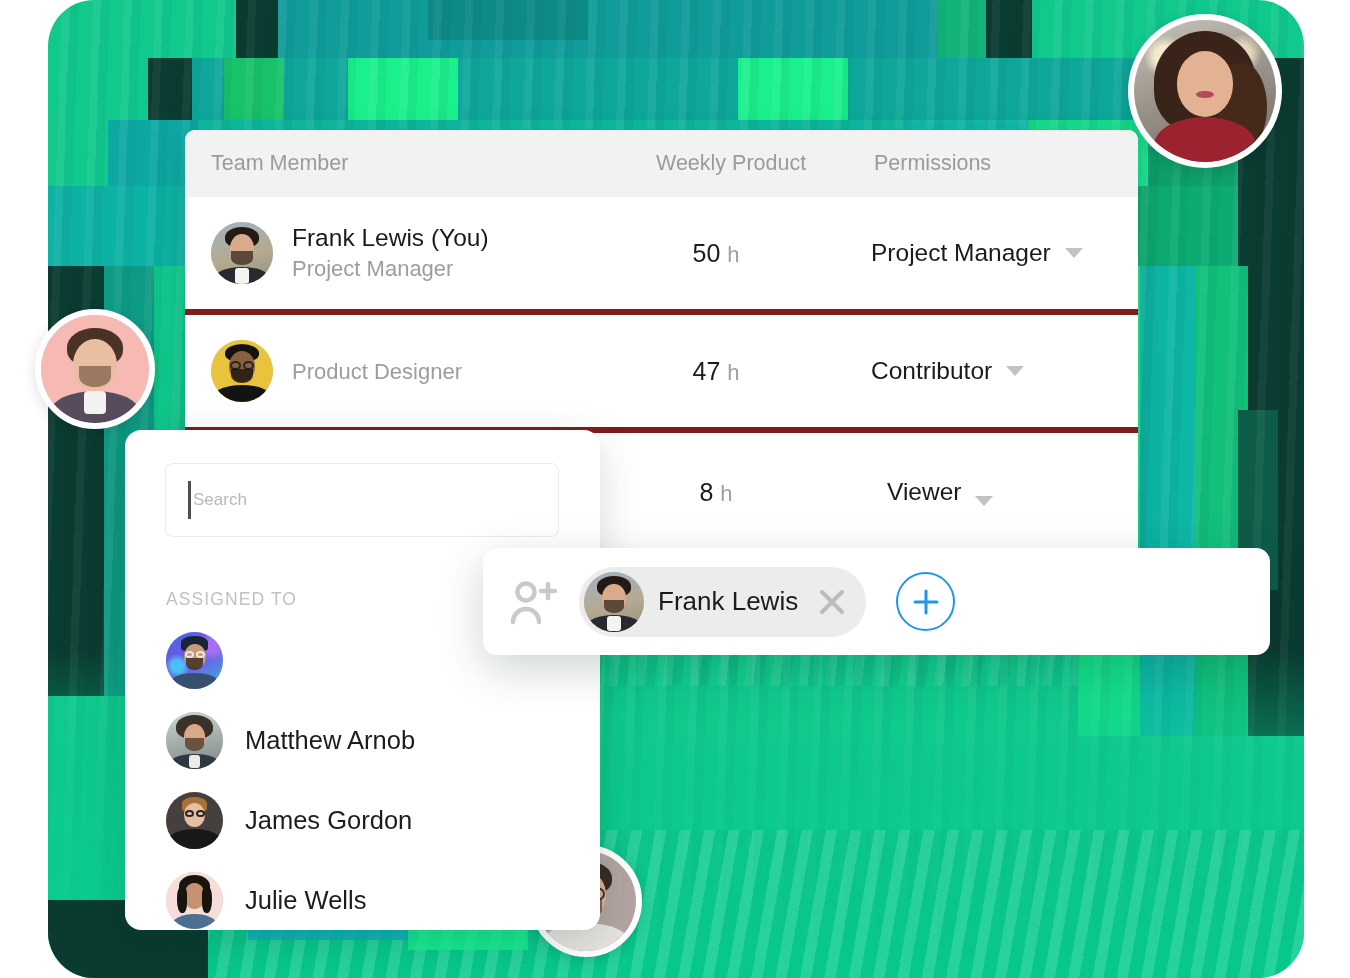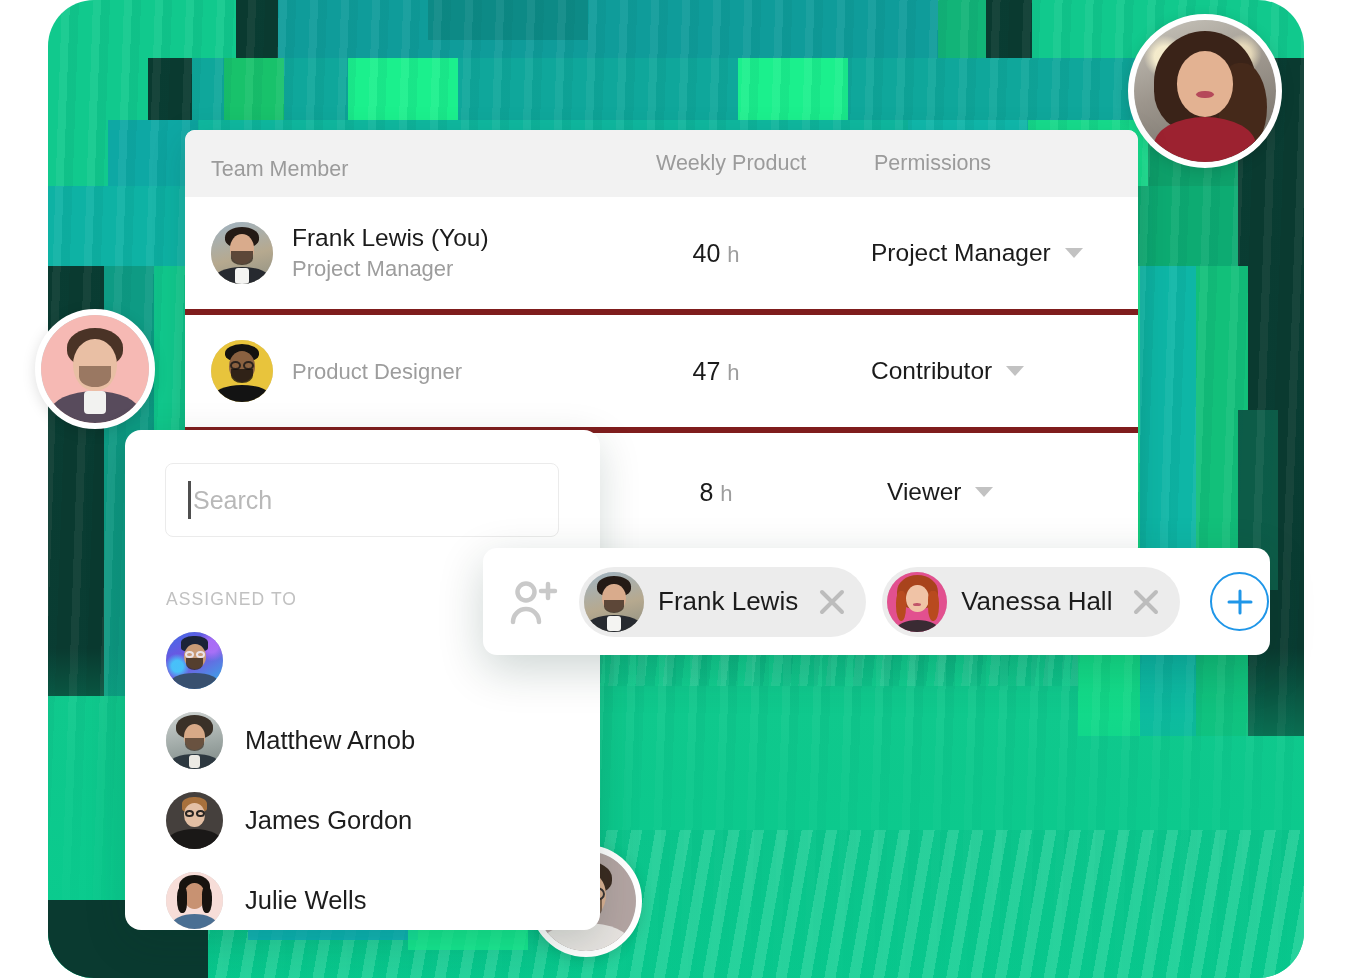--- a/index.html
+++ b/index.html
@@ -70,21 +70,21 @@
     box-shadow: 0 10px 34px rgba(0,40,30,0.17);
     overflow: hidden;
   }
   .team-head {
     height: 67px;
     background: #f2f2f2;
     display: flex; align-items: center;
     color: #9b9b9b;
     font-size: 21.5px;
   }
-  .th-member   { position:absolute; left: 26px;  top: 21px; margin-top: 6px; }
+  .th-member   { position:absolute; left: 26px;  top: 21px; }
   .th-capacity { position:absolute; left: 471px; top: 21px; }
   .th-perm     { position:absolute; left: 689px; top: 21px; }
 
   .team-row {
     position: relative;
     height: 118px;
     border-bottom: 6px solid #7f1d1d;
     display: flex; align-items: center;
   }
   .team-row:last-child { border-bottom: none; }
@@ -119,21 +119,21 @@
     position: absolute; left: 40px; top: 33px;
     width: 394px; height: 74px;
     border: 1px solid #ebebeb;
     border-radius: 8px;
     display: flex; align-items: center;
   }
   .caret-bar {
     width: 3px; height: 38px; background: #4f4f4f;
     margin-left: 22px; flex: none;
   }
-  .search-ph { font-size: 25px; color: #b8b8b8; margin-left: 2px; }
+  .search-ph { font-size: 17px; color: #b8b8b8; margin-left: 2px; }
 
   .assigned-label {
     position: absolute; left: 41px; top: 159px;
     font-size: 17.5px; letter-spacing: 1.1px;
     color: #c1c1c1; font-weight: 400;
   }
   .assign-list { position: absolute; left: 0; top: 190px; width: 100%; }
   .assign-item {
     display: flex; align-items: center; gap: 22px;
     padding-left: 41px; height: 80px;
@@ -286,21 +286,21 @@
           <div class="beard" style="left:33%;top:47%;width:34%;height:22%;background:rgba(40,28,20,.7);"></div>
           <div class="body" style="left:4%;top:72%;width:92%;height:40%;background:#272a30;"></div>
           <div style="position:absolute;left:38%;top:74%;width:24%;height:26%;background:#f4f4f2;border-radius:3px;"></div>
         </div>
         <div>
           <div class="member-name">Frank Lewis (You)</div>
           <div class="member-role">Project Manager</div>
         </div>
       </div>
       <div class="cell-capacity">
-        <span>40</span>
+        <span>50</span>
         <span class="unit">h</span>
       </div>
       <div class="cell-perm">
         <span class="perm-text">Project Manager</span>
         <span class="caret"></span>
       </div>
     </div>
 
     <div class="team-row">
       <div class="cell-member">
@@ -325,21 +325,21 @@
         <span class="perm-text">Contributor</span>
         <span class="caret"></span>
       </div>
     </div>
 
     <div class="team-row">
       <div class="cell-capacity">
         <span>8</span>
         <span class="unit">h</span>
       </div>
-      <div class="cell-perm" style="left:702px;">
+      <div class="cell-perm" style="left:702px;align-items:flex-end;">
         <span class="perm-text">Viewer</span>
         <span class="caret"></span>
       </div>
     </div>
   </div>
 
   <div class="assign-card">
 
     <div class="search-wrap">
       <div class="caret-bar"></div>
@@ -418,35 +418,20 @@
         <div class="beard" style="left:33%;top:47%;width:34%;height:22%;background:rgba(40,28,20,.7);"></div>
         <div class="body" style="left:4%;top:72%;width:92%;height:40%;background:#272a30;"></div>
         <div style="position:absolute;left:38%;top:74%;width:24%;height:26%;background:#f4f4f2;border-radius:3px;"></div>
       </div>
       <span class="chip-name">Frank Lewis</span>
       <svg class="chip-x" viewBox="0 0 36 36">
         <path d="M8 8 L28 28 M28 8 L8 28" stroke="#bcbcbc" stroke-width="4" stroke-linecap="round"></path>
       </svg>
     </div>
 
-    <div class="chip">
-      <div class="av chip-av">
-        <div class="bg" style="background:#e2508f;"></div>
-        <div class="hair" style="left:16%;top:6%;width:68%;height:56%;background:#a8431c;"></div>
-        <div class="head" style="left:31%;top:22%;width:38%;height:46%;background:#f0c3a6;"></div>
-        <div class="hair" style="left:14%;top:32%;width:18%;height:50%;background:#b84a1e;border-radius:40% 30% 45% 50%;"></div>
-        <div class="hair" style="left:68%;top:32%;width:18%;height:50%;background:#b84a1e;border-radius:30% 40% 50% 45%;"></div>
-        <div style="position:absolute;left:43%;top:52%;width:14%;height:6%;background:#c1566a;border-radius:50%;"></div>
-        <div class="body" style="left:14%;top:80%;width:72%;height:34%;background:#3a2b33;"></div>
-      </div>
-      <span class="chip-name">Vanessa Hall</span>
-      <svg class="chip-x" viewBox="0 0 36 36">
-        <path d="M8 8 L28 28 M28 8 L8 28" stroke="#bcbcbc" stroke-width="4" stroke-linecap="round"></path>
-      </svg>
-    </div>
 
     <div class="plus-btn">
       <svg width="30" height="30" viewBox="0 0 30 30">
         <path d="M15 4 v22 M4 15 h22" stroke="#1f96e8" stroke-width="3" stroke-linecap="round"></path>
       </svg>
     </div>
   </div>
 
 </div>
 

